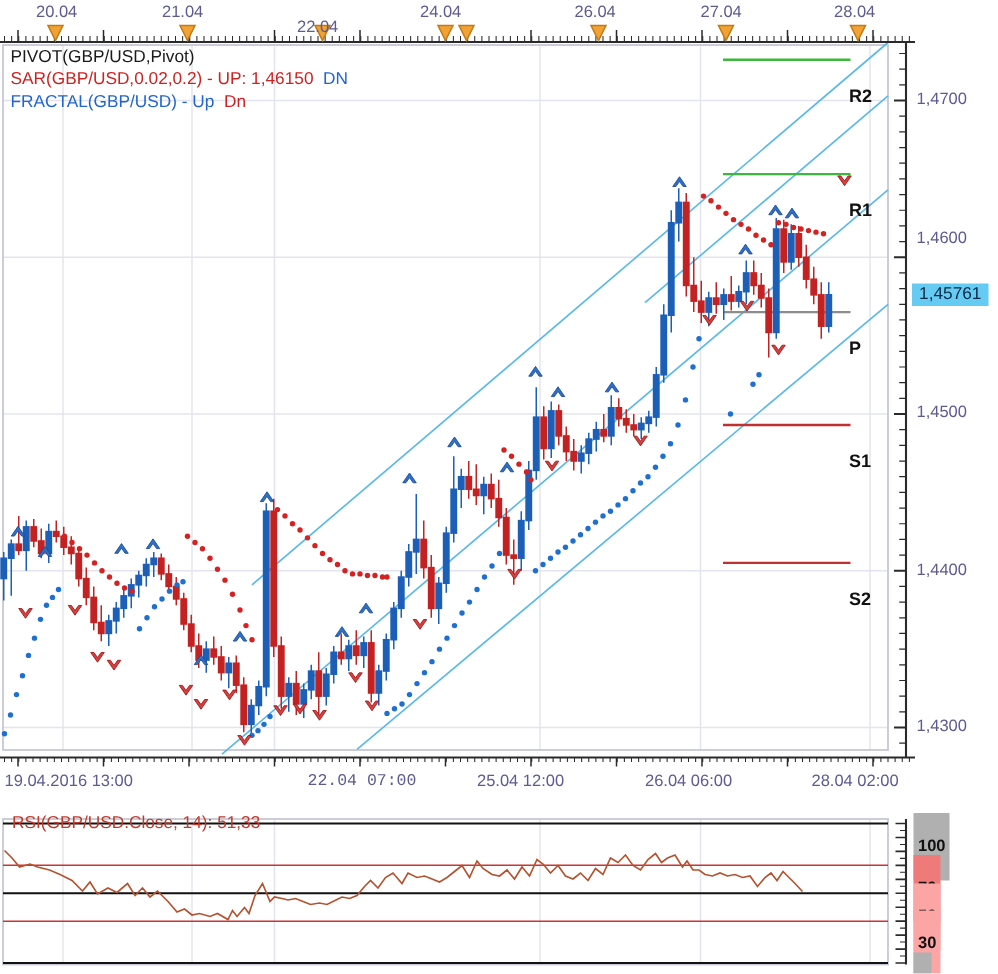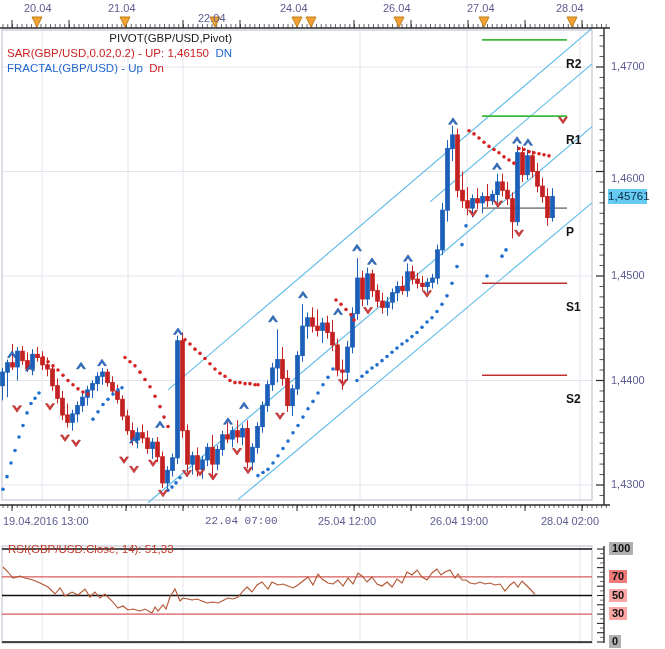--- a/index.html
+++ b/index.html
@@ -2,25 +2,25 @@
 <html><head>
 <meta charset="utf-8">
 <style>
   html,body{margin:0;padding:0;background:#ffffff;}
   #page{position:relative;width:665px;height:649px;background:#fff;overflow:hidden;
         font-family:"Liberation Sans","DejaVu Sans",sans-serif;}
   #chart-svg{position:absolute;left:0;top:0;}
   .lbl{position:absolute;white-space:nowrap;}
   .axis-lbl{font-size:11px;color:#5c5c91;}
   .pivot-lbl{font-size:12px;font-weight:bold;color:#111;margin-top:15px;}
-  .chip{font-size:11px;font-weight:bold;padding:0 3px;line-height:13px;color:#111;}
+  .chip{font-size:11px;font-weight:bold;padding:16px 3px;line-height:13px;color:#111;}
   #legend{position:absolute;left:7px;top:31px;font-size:11.5px;line-height:15px;}
-  #legend .l1{color:#1a1a1a;text-align:right;}
+  #legend .l1{color:#1a1a1a;}
   #rsi-legend{position:absolute;left:8px;top:543px;font-size:11.5px;color:#c0392b;}
-  #price-badge{position:absolute;left:608px;width:39px;height:15px;background:#66cbf2;
+  #price-badge{position:absolute;left:608px;width:51px;height:15px;background:#66cbf2;
        color:#0a2a4a;font-size:11.5px;line-height:15px;text-align:center;}
 </style>
 </head>
 <body>
 
 <div id="page">
   <svg id="chart-svg" width="665" height="649">
       <g>
         <line x1="42" y1="30" x2="42" y2="500" stroke="#e4e4ee" stroke-width="1"></line>
         <line x1="42" y1="546" x2="42" y2="643" stroke="#e4e4ee" stroke-width="1"></line>
@@ -830,33 +830,33 @@
 
   <div id="labels">
       <div class="lbl axis-lbl" style="left: 24px; top: 2px;">20.04</div>
       <div class="lbl axis-lbl" style="left: 108px; top: 2px;">21.04</div>
       <div class="lbl axis-lbl" style="left: 198px; top: 12px;">22.04</div>
       <div class="lbl axis-lbl" style="left: 280px; top: 2px;">24.04</div>
       <div class="lbl axis-lbl" style="left: 383px; top: 2px;">26.04</div>
       <div class="lbl axis-lbl" style="left: 467px; top: 2px;">27.04</div>
       <div class="lbl axis-lbl" style="left: 556px; top: 2px;">28.04</div>
       <div class="lbl axis-lbl" style="left: 611px; top: 60px;">1,4700</div>
-      <div class="lbl axis-lbl" style="left: 611px; top: 172px; text-align: right;">1,4600</div>
+      <div class="lbl axis-lbl" style="left: 611px; top: 153px; text-align: right;">1,4600</div>
       <div class="lbl axis-lbl" style="left: 611px; top: 269px;">1,4500</div>
       <div class="lbl axis-lbl" style="left: 611px; top: 373.5px;">1,4400</div>
       <div class="lbl axis-lbl" style="left: 611px; top: 478px;">1,4300</div>
       <div class="lbl pivot-lbl" style="left: 566px; top: 41.83px;">R2</div>
       <div class="lbl pivot-lbl" style="left: 566px; top: 118.115px;">R1</div>
       <div class="lbl pivot-lbl" style="left: 566px; top: 210.075px;">P</div>
       <div class="lbl pivot-lbl" style="left: 566px; top: 285.315px;">S1</div>
       <div class="lbl pivot-lbl" style="left: 566px; top: 377.275px;">S2</div>
       <div class="lbl axis-lbl" style="left: 3px; top: 515px;">19.04.2016 13:00</div>
       <div class="lbl axis-lbl" style="left: 205px; top: 515px; font-family: Liberation Mono, monospace;">22.04 07:00</div>
       <div class="lbl axis-lbl" style="left: 318px; top: 515px;">25.04 12:00</div>
-      <div class="lbl axis-lbl" style="left: 430px; top: 515px;">26.04 19:00</div>
+      <div class="lbl axis-lbl" style="left: 430px; top: 515px;">26.04 06:00</div>
       <div class="lbl axis-lbl" style="left: 541px; top: 515px;">28.04 02:00</div>
       <div class="lbl chip" style="left: 609px; top: 542px; background: rgb(176, 176, 176);">100</div>
       <div class="lbl chip" style="left: 609px; top: 569.9px; background: rgb(238, 122, 122);">70</div>
       <div class="lbl chip" style="left: 609px; top: 588.5px; background: #fca5a5;">50</div>
       <div class="lbl chip" style="left: 609px; top: 607.1px; background: #fca5a5;">30</div>
       <div class="lbl chip" style="left: 609px; top: 635px; background: rgb(176, 176, 176);">0</div>
     </div>
 </div>
 
 </body></html>

